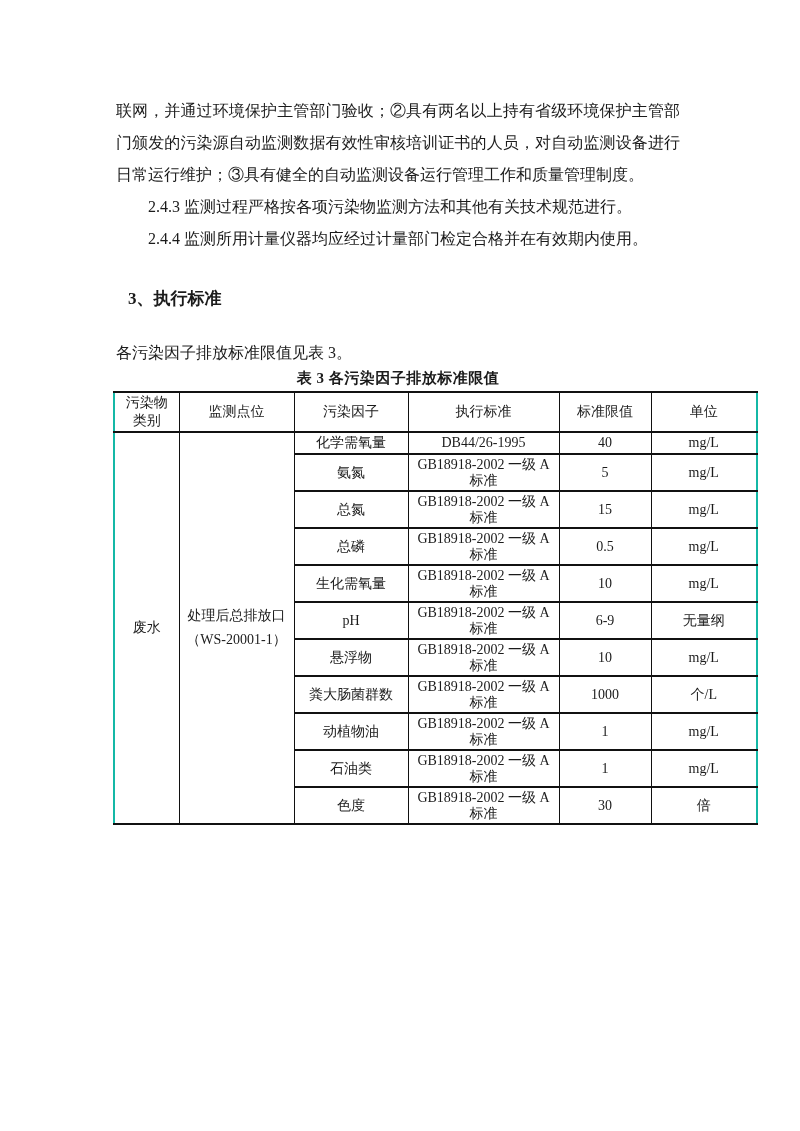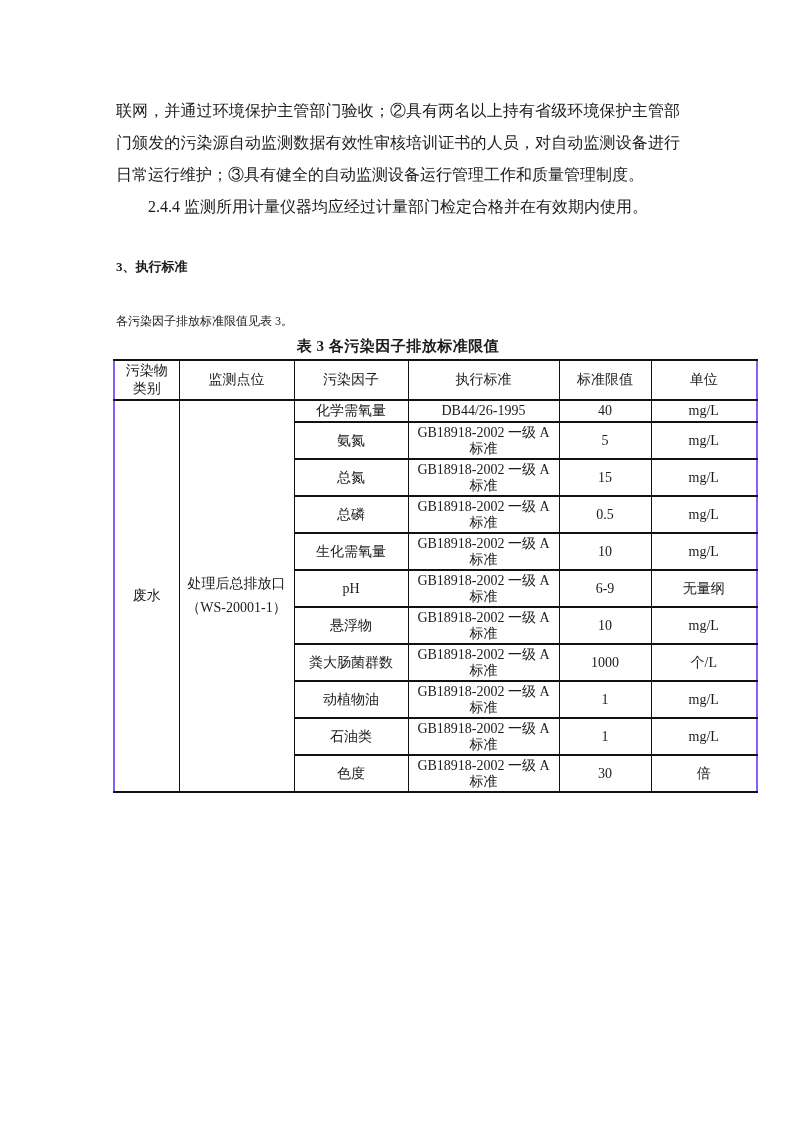--- a/index.html
+++ b/index.html
@@ -18,45 +18,45 @@
     padding-top: 95px;
   }
   .body-text p {
     margin: 0;
     font-size: 16px;
     line-height: 32px;
     text-align: justify;
   }
   .body-text p.indent { text-indent: 32px; }
   .section-heading {
-    margin: 32px 0 0 0;
-    font-size: 13px;
+    margin: 32px 0 0 12px;
+    font-size: 17px;
     line-height: 24px;
     font-weight: bold;
   }
   .table-intro {
     margin: 32px 0 0 0;
-    font-size: 12px;
+    font-size: 16px;
     line-height: 20px;
   }
   .table-title {
     margin: 3px 0 0 0;
     font-size: 15px;
     line-height: 24px;
     font-weight: bold;
     text-align: center;
     letter-spacing: 0.5px;
   }
   table.standards {
     margin-left: 113px;
     margin-top: 1px;
     width: 643px;
     border-collapse: collapse;
     table-layout: fixed;
-    border: 2px solid #8b5cf6;
+    border: 2px solid #14b8a6;
   }
   table.standards th,
   table.standards td {
     border-left: 1px solid #111;
     border-right: 1px solid #111;
     border-top: 2px solid #111;
     border-bottom: 2px solid #111;
     text-align: center;
     vertical-align: middle;
     font-size: 14px;
@@ -72,20 +72,21 @@
   th.hdr { line-height: 18px; }
   td.mp-cell { font-size: 14px; line-height: 24px; }
 </style>
 </head>
 <body>
 
 <div class="doc">
   <div class="text-col">
     <div class="body-text">
       <p>联网，并通过环境保护主管部门验收；②具有两名以上持有省级环境保护主管部门颁发的污染源自动监测数据有效性审核培训证书的人员，对自动监测设备进行日常运行维护；③具有健全的自动监测设备运行管理工作和质量管理制度。</p>
+      <p class="indent">2.4.3 监测过程严格按各项污染物监测方法和其他有关技术规范进行。</p>
       <p class="indent">2.4.4 监测所用计量仪器均应经过计量部门检定合格并在有效期内使用。</p>
     </div>
     <h2 class="section-heading">3、执行标准</h2>
     <p class="table-intro">各污染因子排放标准限值见表 3。</p>
     <p class="table-title">表 3 各污染因子排放标准限值</p>
   </div>
 
   <table class="standards">
     <colgroup>
       <col style="width:65px">

